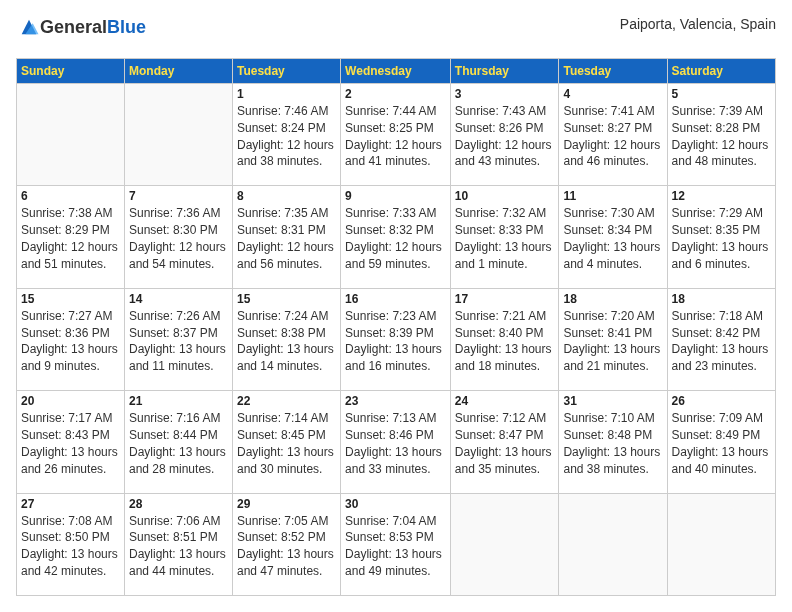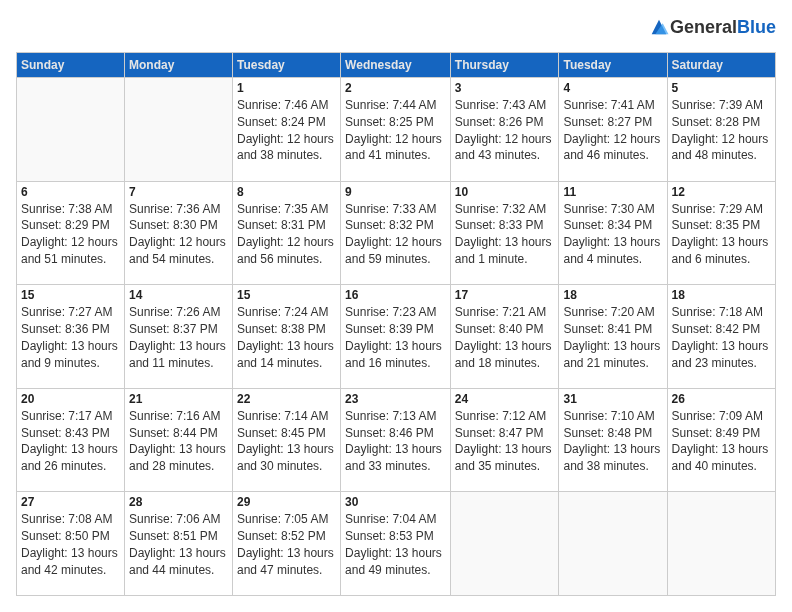--- a/index.html
+++ b/index.html
@@ -12,23 +12,23 @@
     }
     .page {
       width: 792px;
       height: 612px;
       padding: 16px;
       display: flex;
       flex-direction: column;
     }
     .header {
       display: flex;
-      justify-content: flex-end;
+      justify-content: space-between;
       align-items: flex-start;
-      margin-bottom: 14px;
+      margin-bottom: 20px;
     }
     .logo {
       display: flex;
       align-items: center;
     }
     .logo-text-general {
       font-size: 18px;
       font-weight: bold;
       color: #333;
     }
@@ -54,21 +54,21 @@
       font-size: 14px;
       color: #333;
     }
     .calendar {
       width: 100%;
       border-collapse: collapse;
       flex: 1;
     }
     .calendar th {
       background: #1565c0;
-      color: #e5e5e5;
+      color: #fde047;
       font-size: 12px;
       font-weight: bold;
       padding: 5px 4px;
       text-align: left;
       border: 1px solid #ccc;
     }
     .calendar td {
       border: 1px solid #ccc;
       vertical-align: top;
       padding: 3px 4px;
@@ -100,20 +100,21 @@
     <div class="logo">
       <svg class="logo-icon" viewBox="0 0 30 30" xmlns="http://www.w3.org/2000/svg">
         <polygon points="5,25 15,5 25,25" fill="#1565c0"></polygon>
         <polygon points="10,25 20,10 28,25" fill="#42a5f5" opacity="0.7"></polygon>
       </svg>
       <div>
         <span class="logo-text-general">General</span><span class="logo-text-blue">Blue</span>
       </div>
     </div>
     <div class="title-block">
+      <div class="title-location">Paiporta, Valencia, Spain</div>
     </div>
   </div>
 
   <table class="calendar">
     <thead>
       <tr>
         <th>Sunday</th>
         <th>Monday</th>
         <th>Tuesday</th>
         <th>Wednesday</th>

